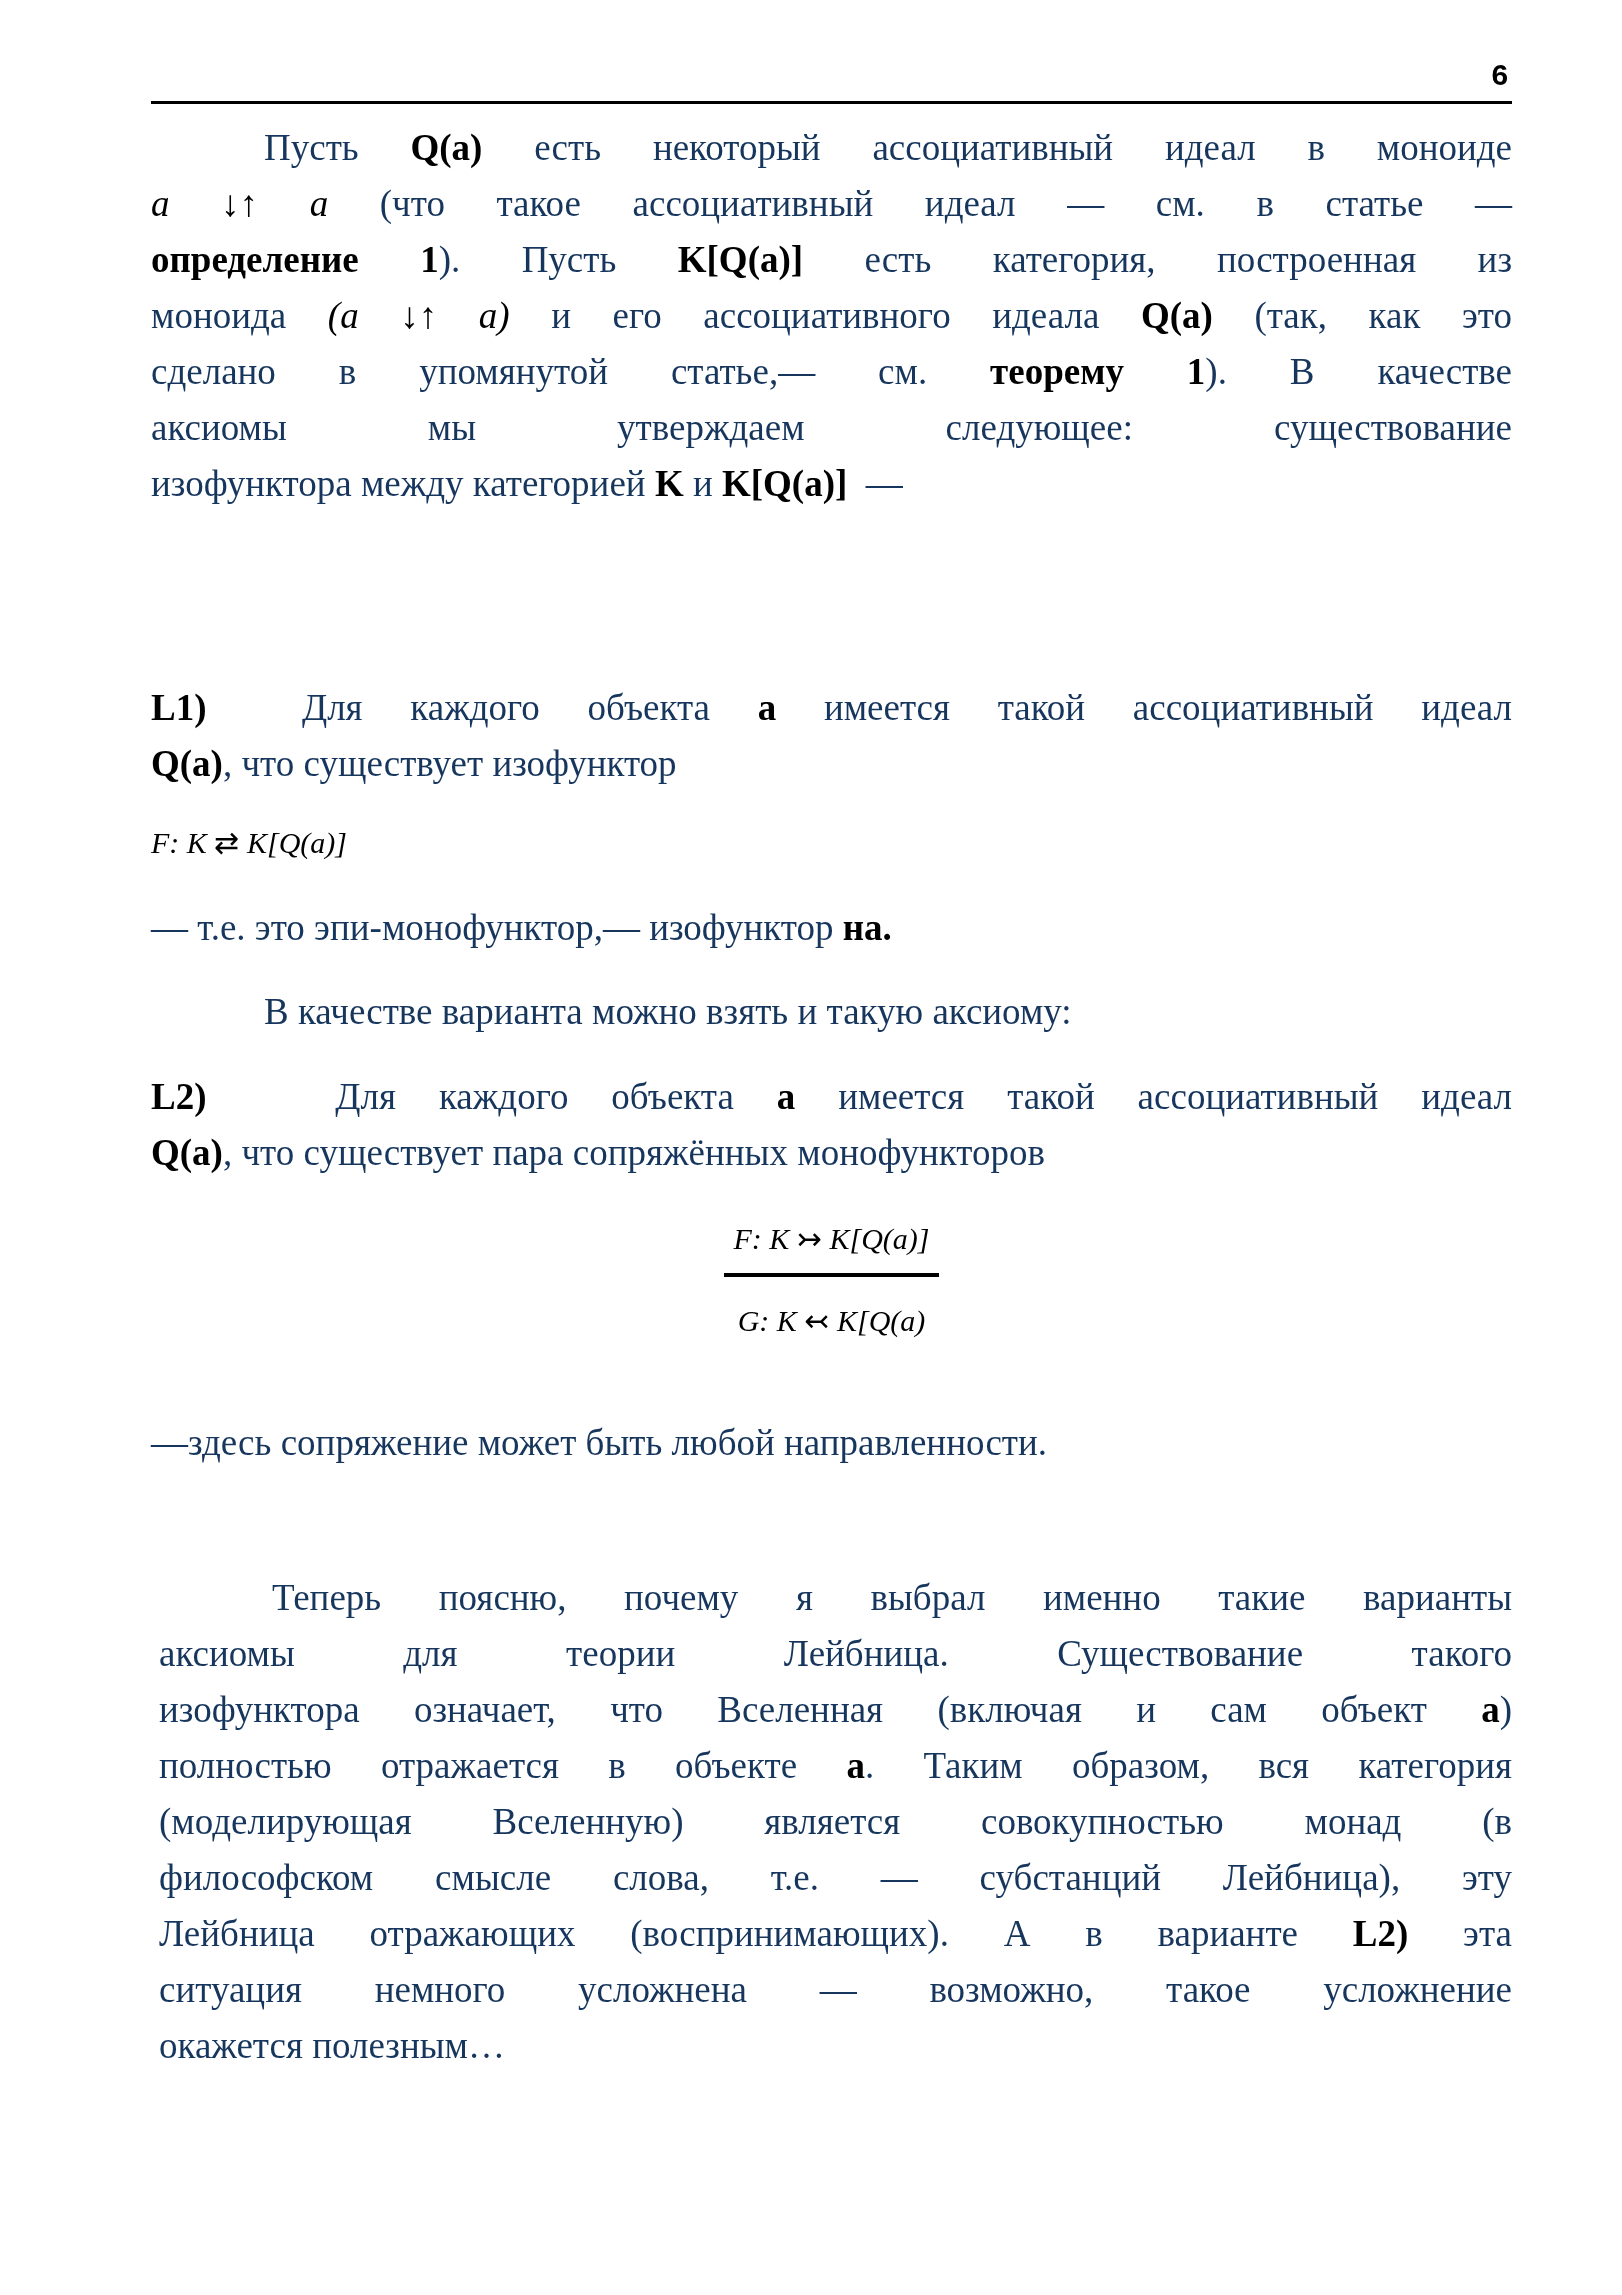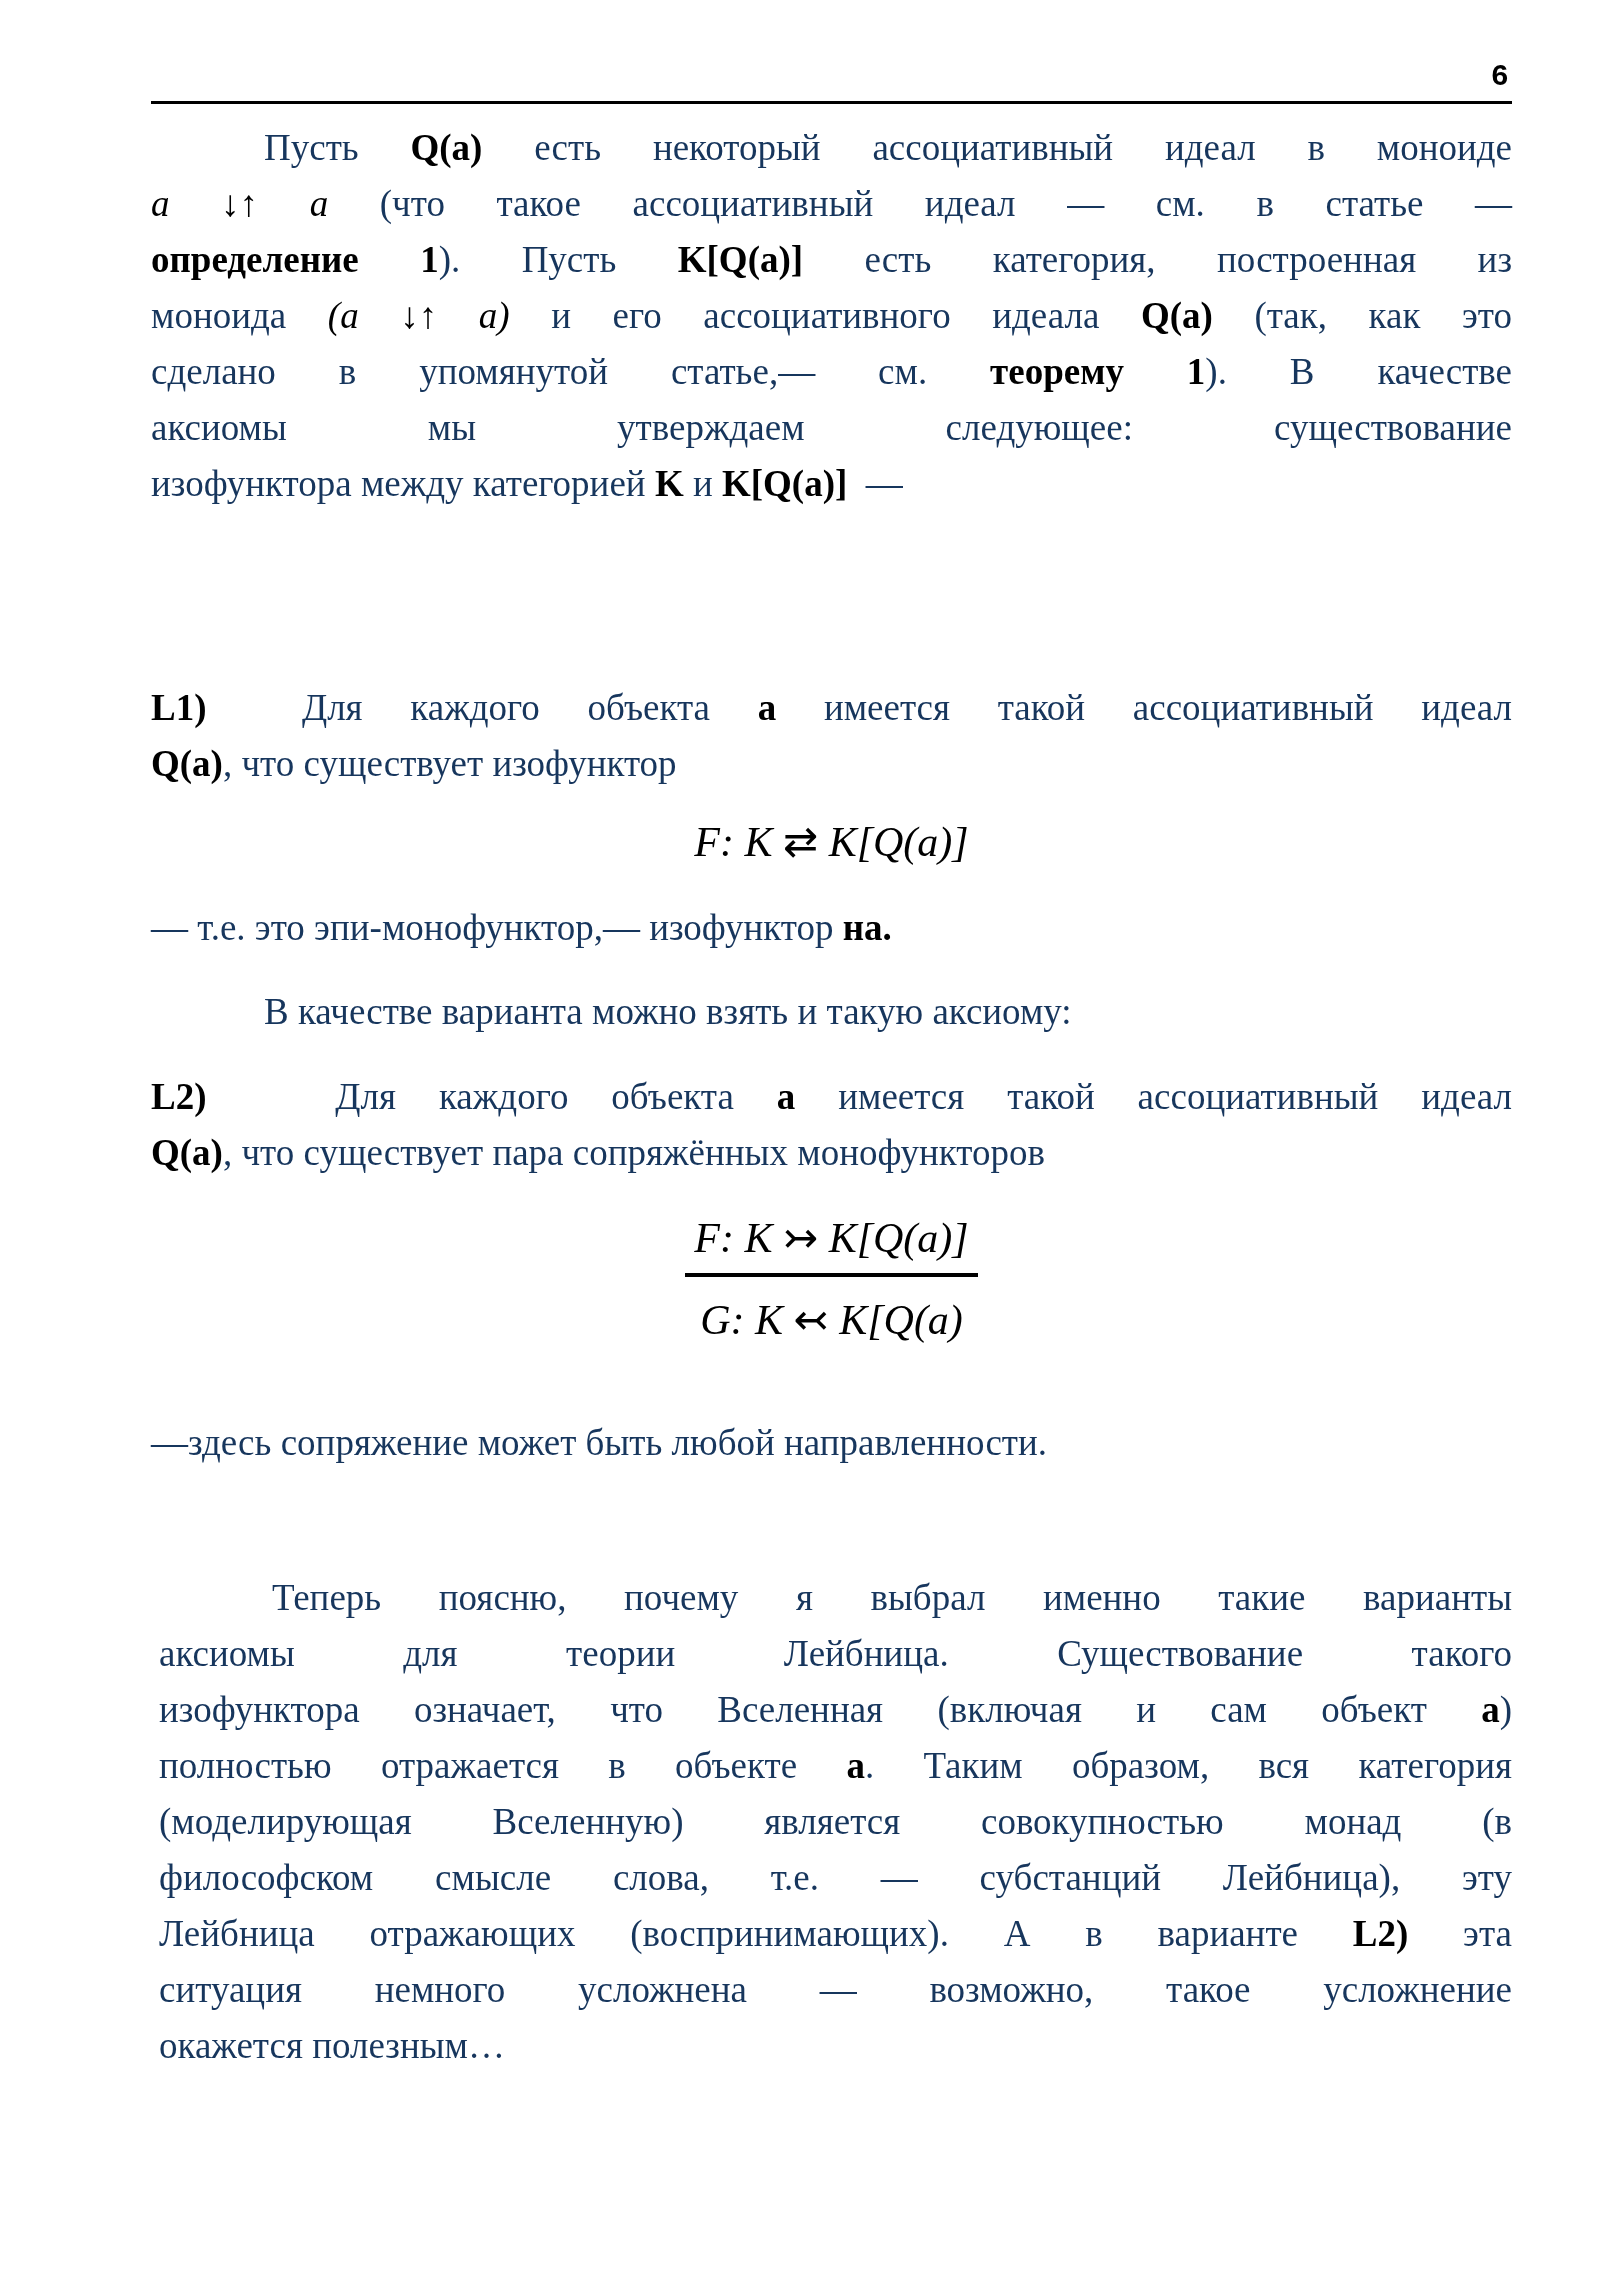--- a/index.html
+++ b/index.html
@@ -29,31 +29,30 @@
   .l { text-align:left;  text-align-last:left; }
   .ind { text-indent:113px; }
 
   .n { color:#17365d; }
   .b { color:#000000; font-weight:700; }
   .m { color:#000000; font-style:italic; font-family:"Liberation Serif","DejaVu Sans",serif; }
   .mu{ color:#000000; font-style:normal; font-family:"Liberation Serif","DejaVu Sans",serif; }
 
   
   .formula-line {
-    text-align:center;
-    font-size:42px; line-height:63px;
+    font-size:30px; line-height:63px;
     color:#000000;
     font-family:"Liberation Serif","DejaVu Sans",serif;
   }
   .fi { font-style:italic; }
   .fu { font-style:normal; }
 
   .frac-wrap  { text-align:center; }
   .frac-inner { display:inline-block; }
-  .frac-top   { border-bottom:4.6px solid #000000; padding:0 9.2px 2.6px 9.2px;font-family:Liberation Serif, serif; }
+  .frac-top   { border-bottom:4.6px solid #000000; padding:0 9.2px 2.6px 9.2px; }
   .frac-bot   { padding-top:12px; }
 
   
   #p1      { margin-top:16px; }
   #l1      { margin-top:168px; }
   #f1      { margin-top:19.6px; }
   #epi     { margin-top:26px; }
   #variant { margin-top:27.5px; }
   #l2      { margin-top:29px; }
   #f2      { margin-top:26px; }

